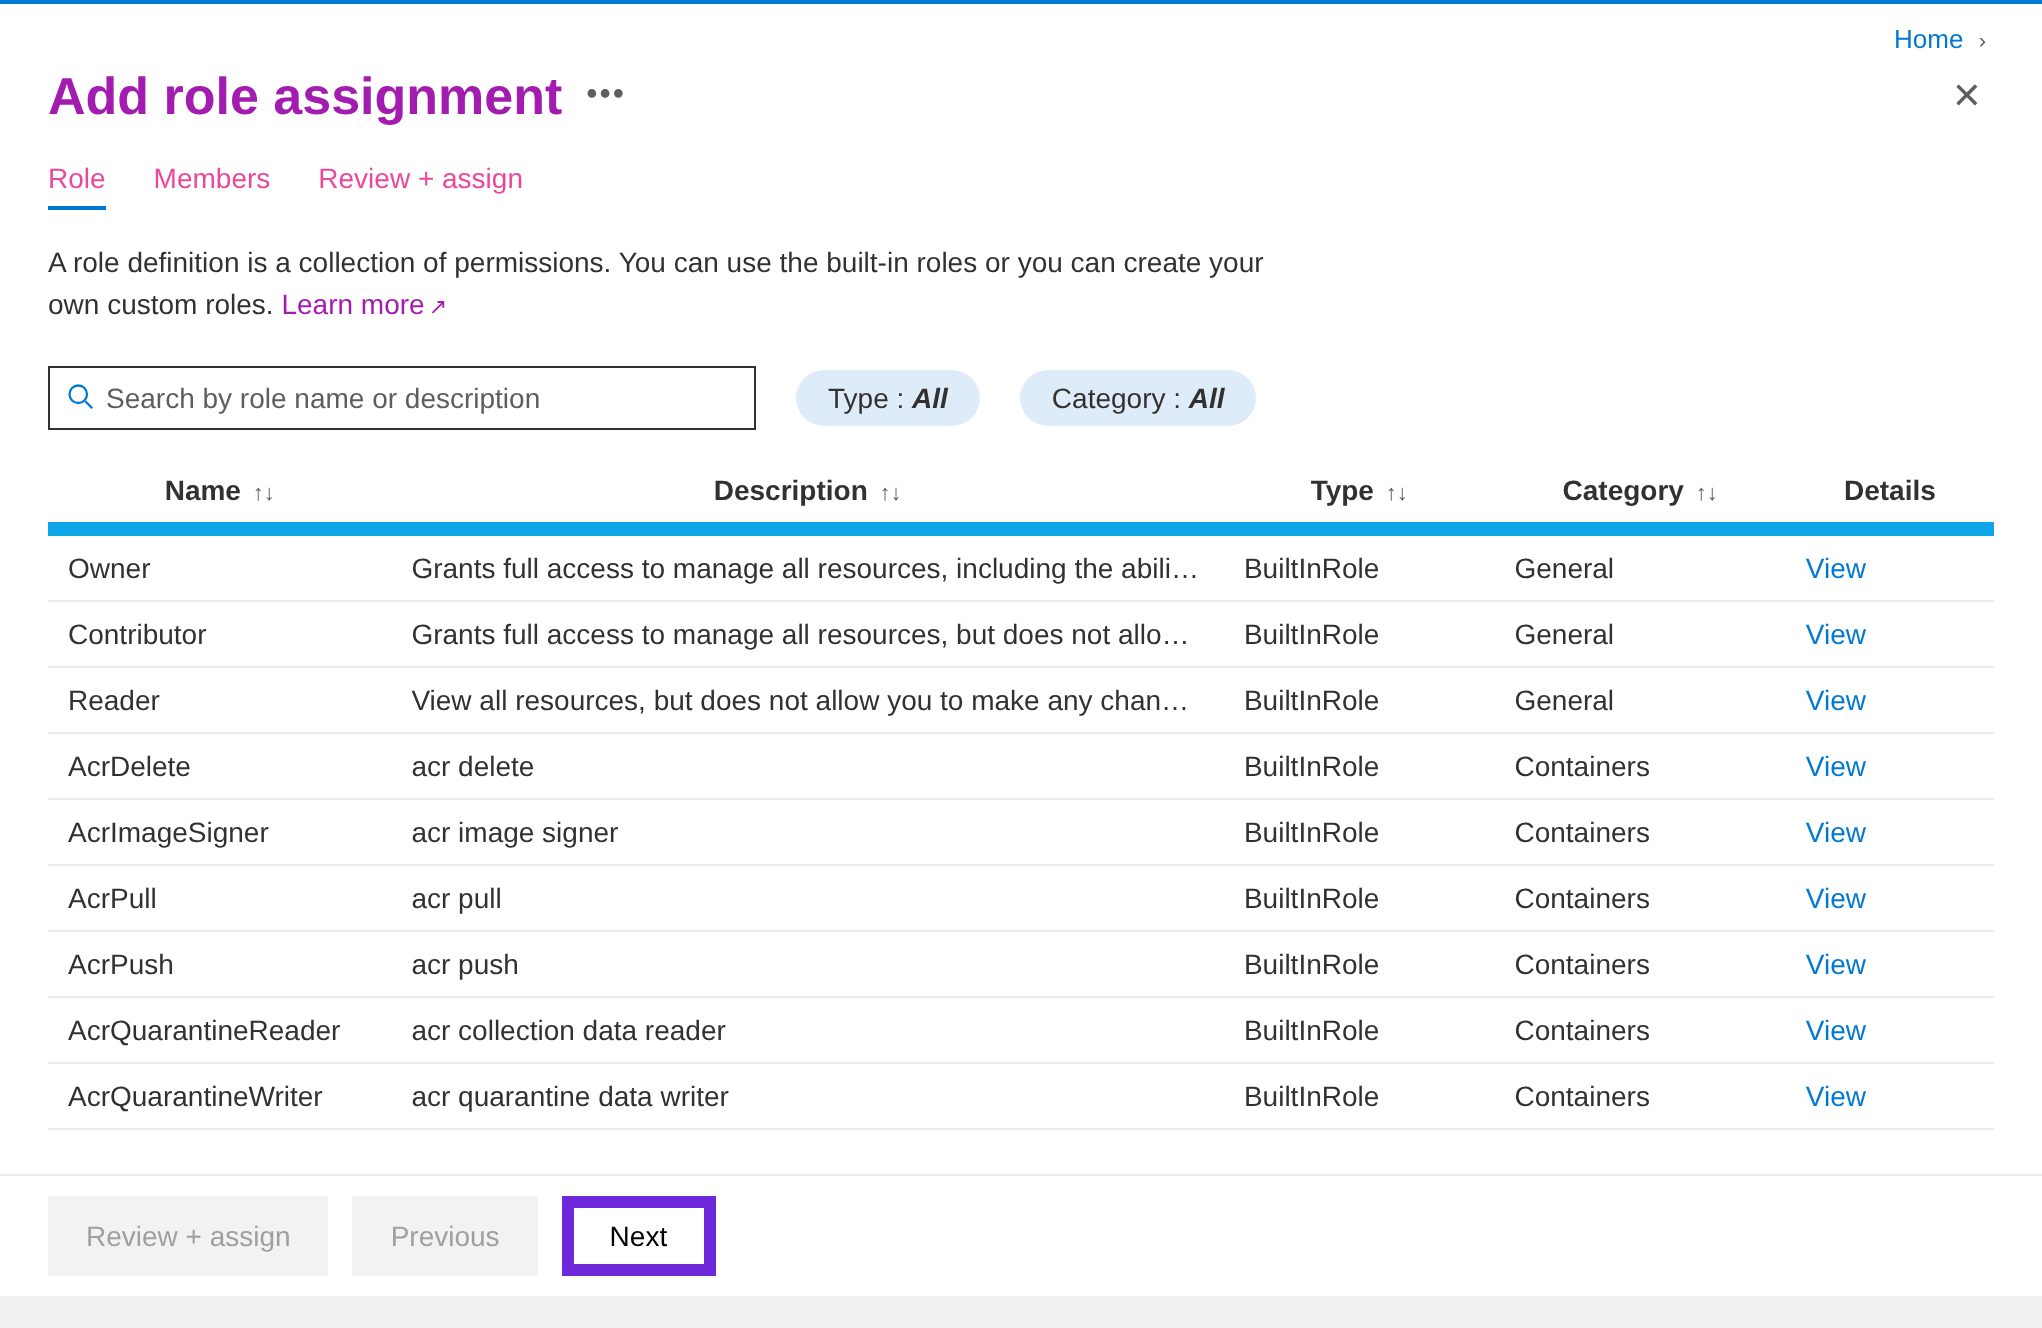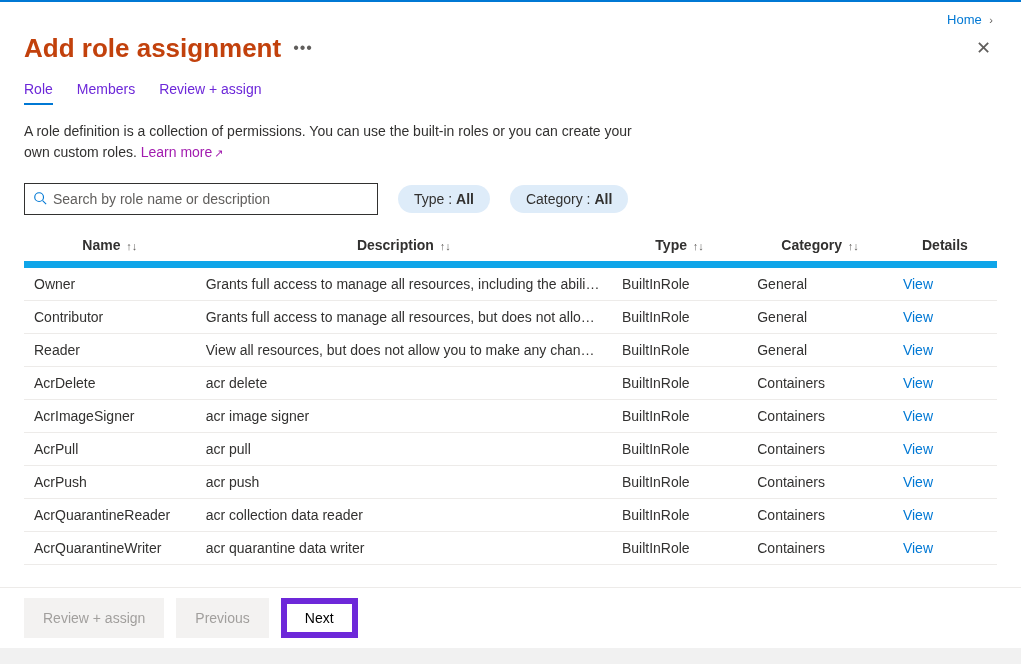--- a/index.html
+++ b/index.html
@@ -27,37 +27,37 @@
     }
     .breadcrumb a { color: #0078d4; text-decoration: none; }
     .breadcrumb .sep { color: #605e5c; margin: 0 4px; font-size: 11px; }
     .header-row {
       padding: 0 24px 16px;
       display: flex;
       align-items: center;
       justify-content: space-between;
     }
     .title-wrap { display: flex; align-items: center; gap: 12px; }
-    h1 { font-size: 26px; font-weight: 600; color: #c2410c; }
+    h1 { font-size: 26px; font-weight: 600; color: #a21caf; }
     .ellipsis { color: #605e5c; font-size: 16px; letter-spacing:1px;}
     .close-btn { cursor: pointer; font-size: 18px; color: #605e5c; padding: 6px; }
     .scroll-area {
       flex: 1;
       overflow-y: scroll;
       overflow-x: hidden;
       padding: 0 24px;
     }
     .tabs {
       display: flex;
       gap: 24px;
       margin-bottom: 16px;
       border-bottom: 0px solid transparent;
     }
     .tab {
-      color: #6d28d9;
+      color: #ec4899;
       cursor: pointer;
       padding-bottom: 6px;
       font-size: 14px;
     }
     .tab.active {
       border-bottom: 2px solid #0078d4;
     }
     .description {
       font-size: 14px;
       color: #323130;
@@ -92,21 +92,21 @@
     }
     .search-field input::placeholder { color: #605e5c; }
     .pill {
       background: #deecf9;
       border-radius: 16px;
       padding: 6px 16px;
       font-size: 14px;
       color: #323130;
       cursor: pointer;
     }
-    .pill .bold { font-weight: 600; }
+    .pill .bold { font-weight: 600; font-style: italic; }
     table {
       width: 100%;
       border-collapse: collapse;
       table-layout: fixed;
     }
     th {
       text-align: center;
       font-weight: 600;
       font-size: 14px;
       padding: 8px 10px 8px 10px;

